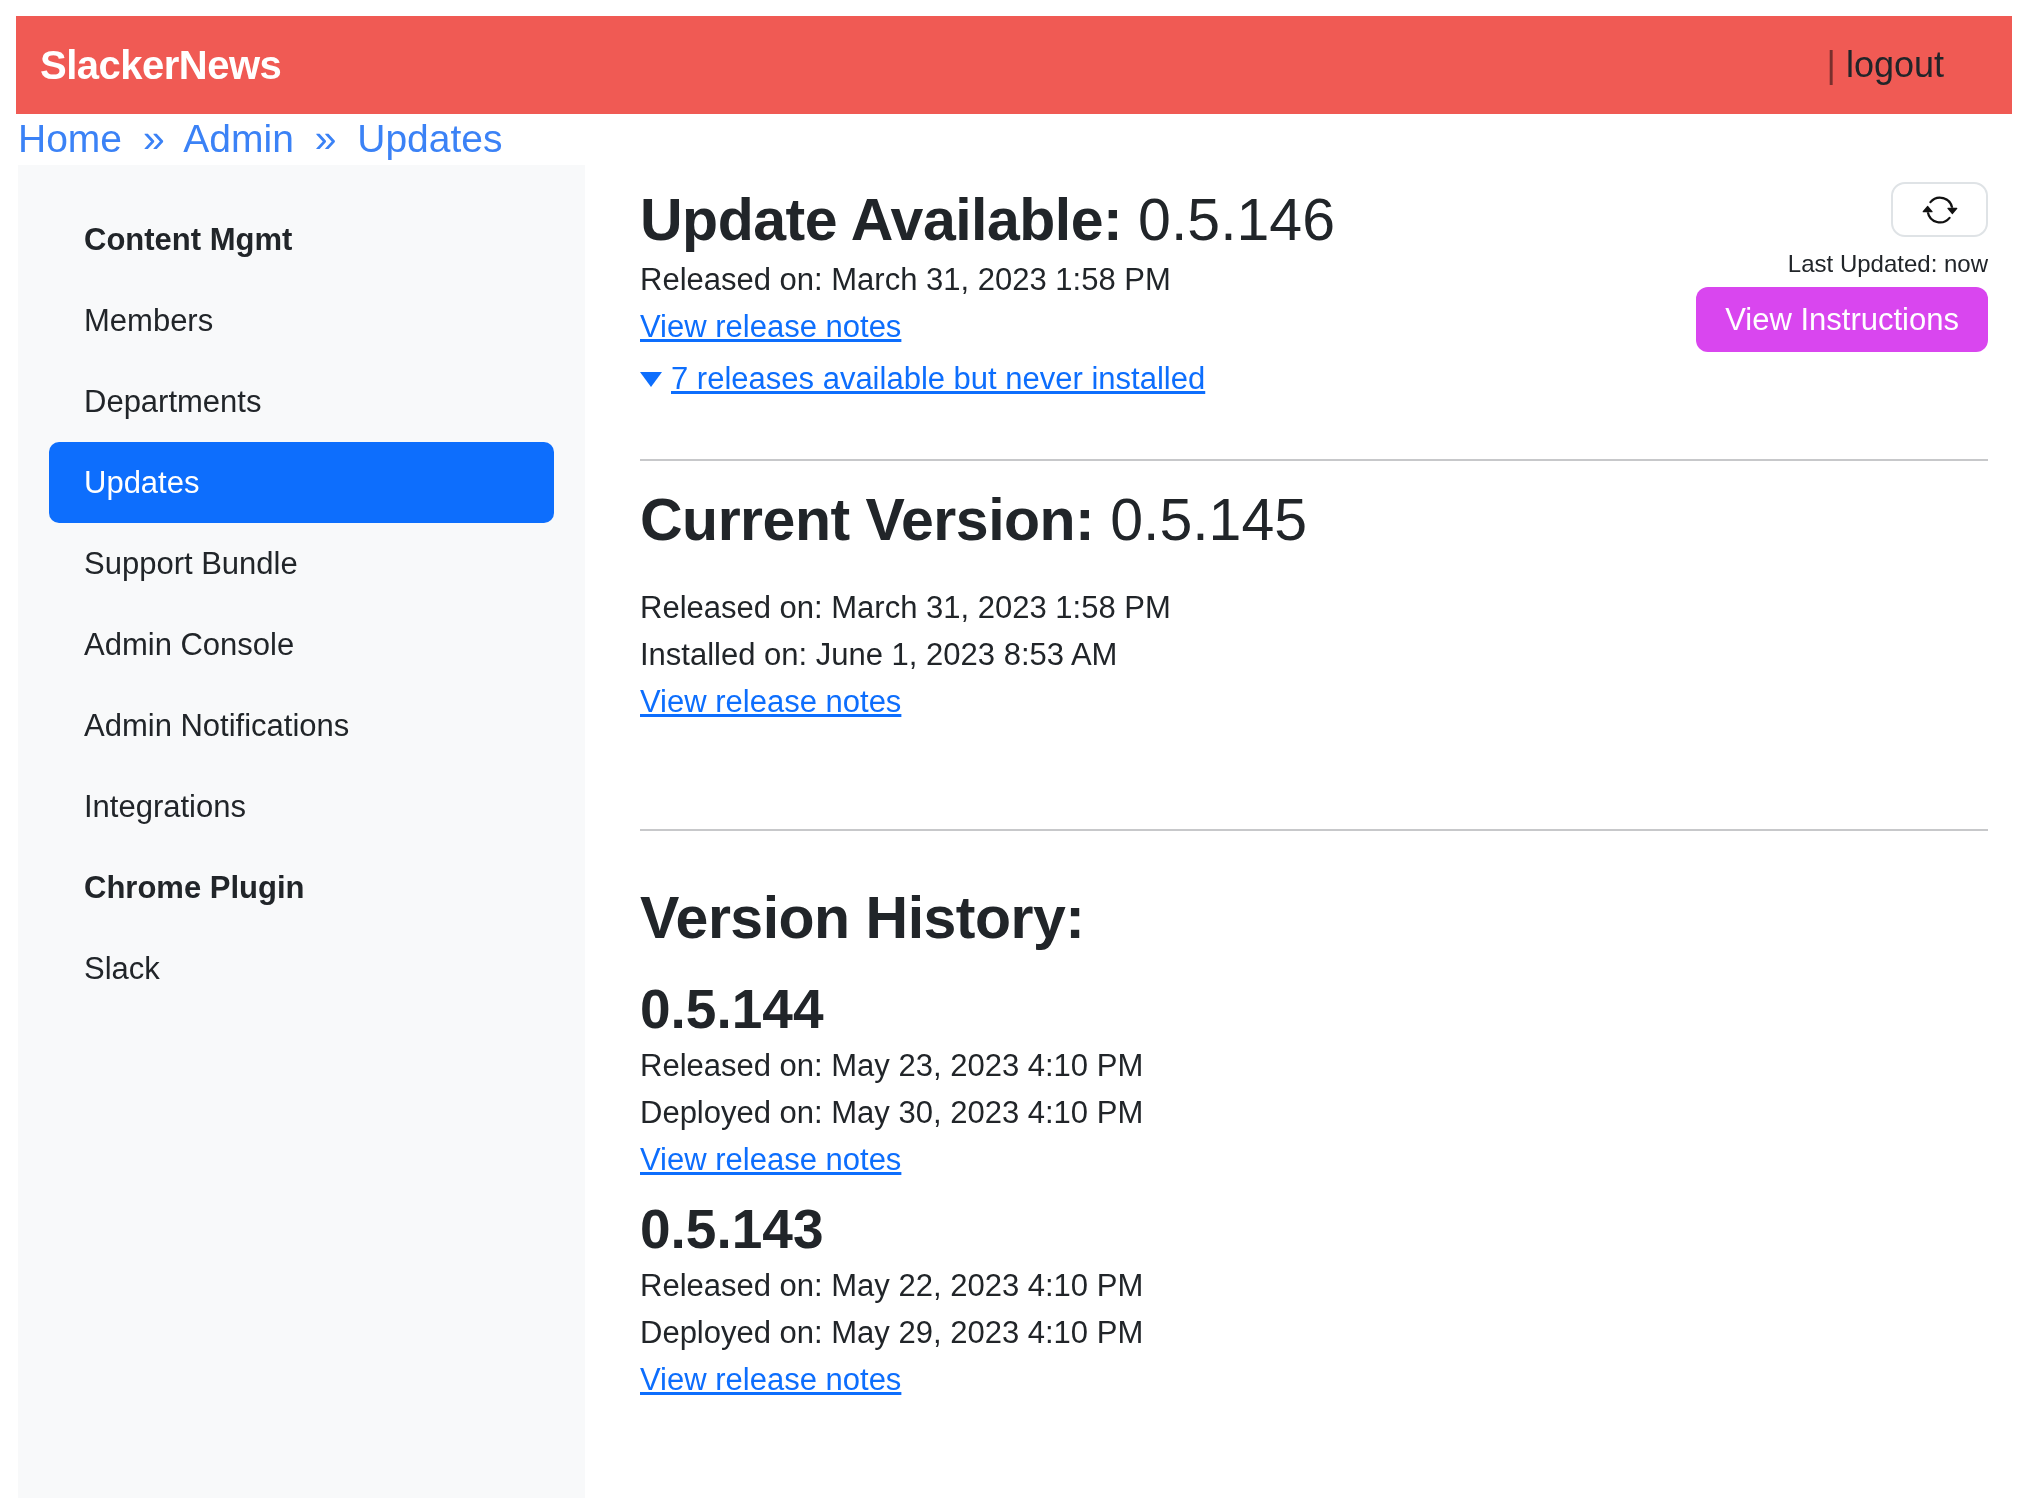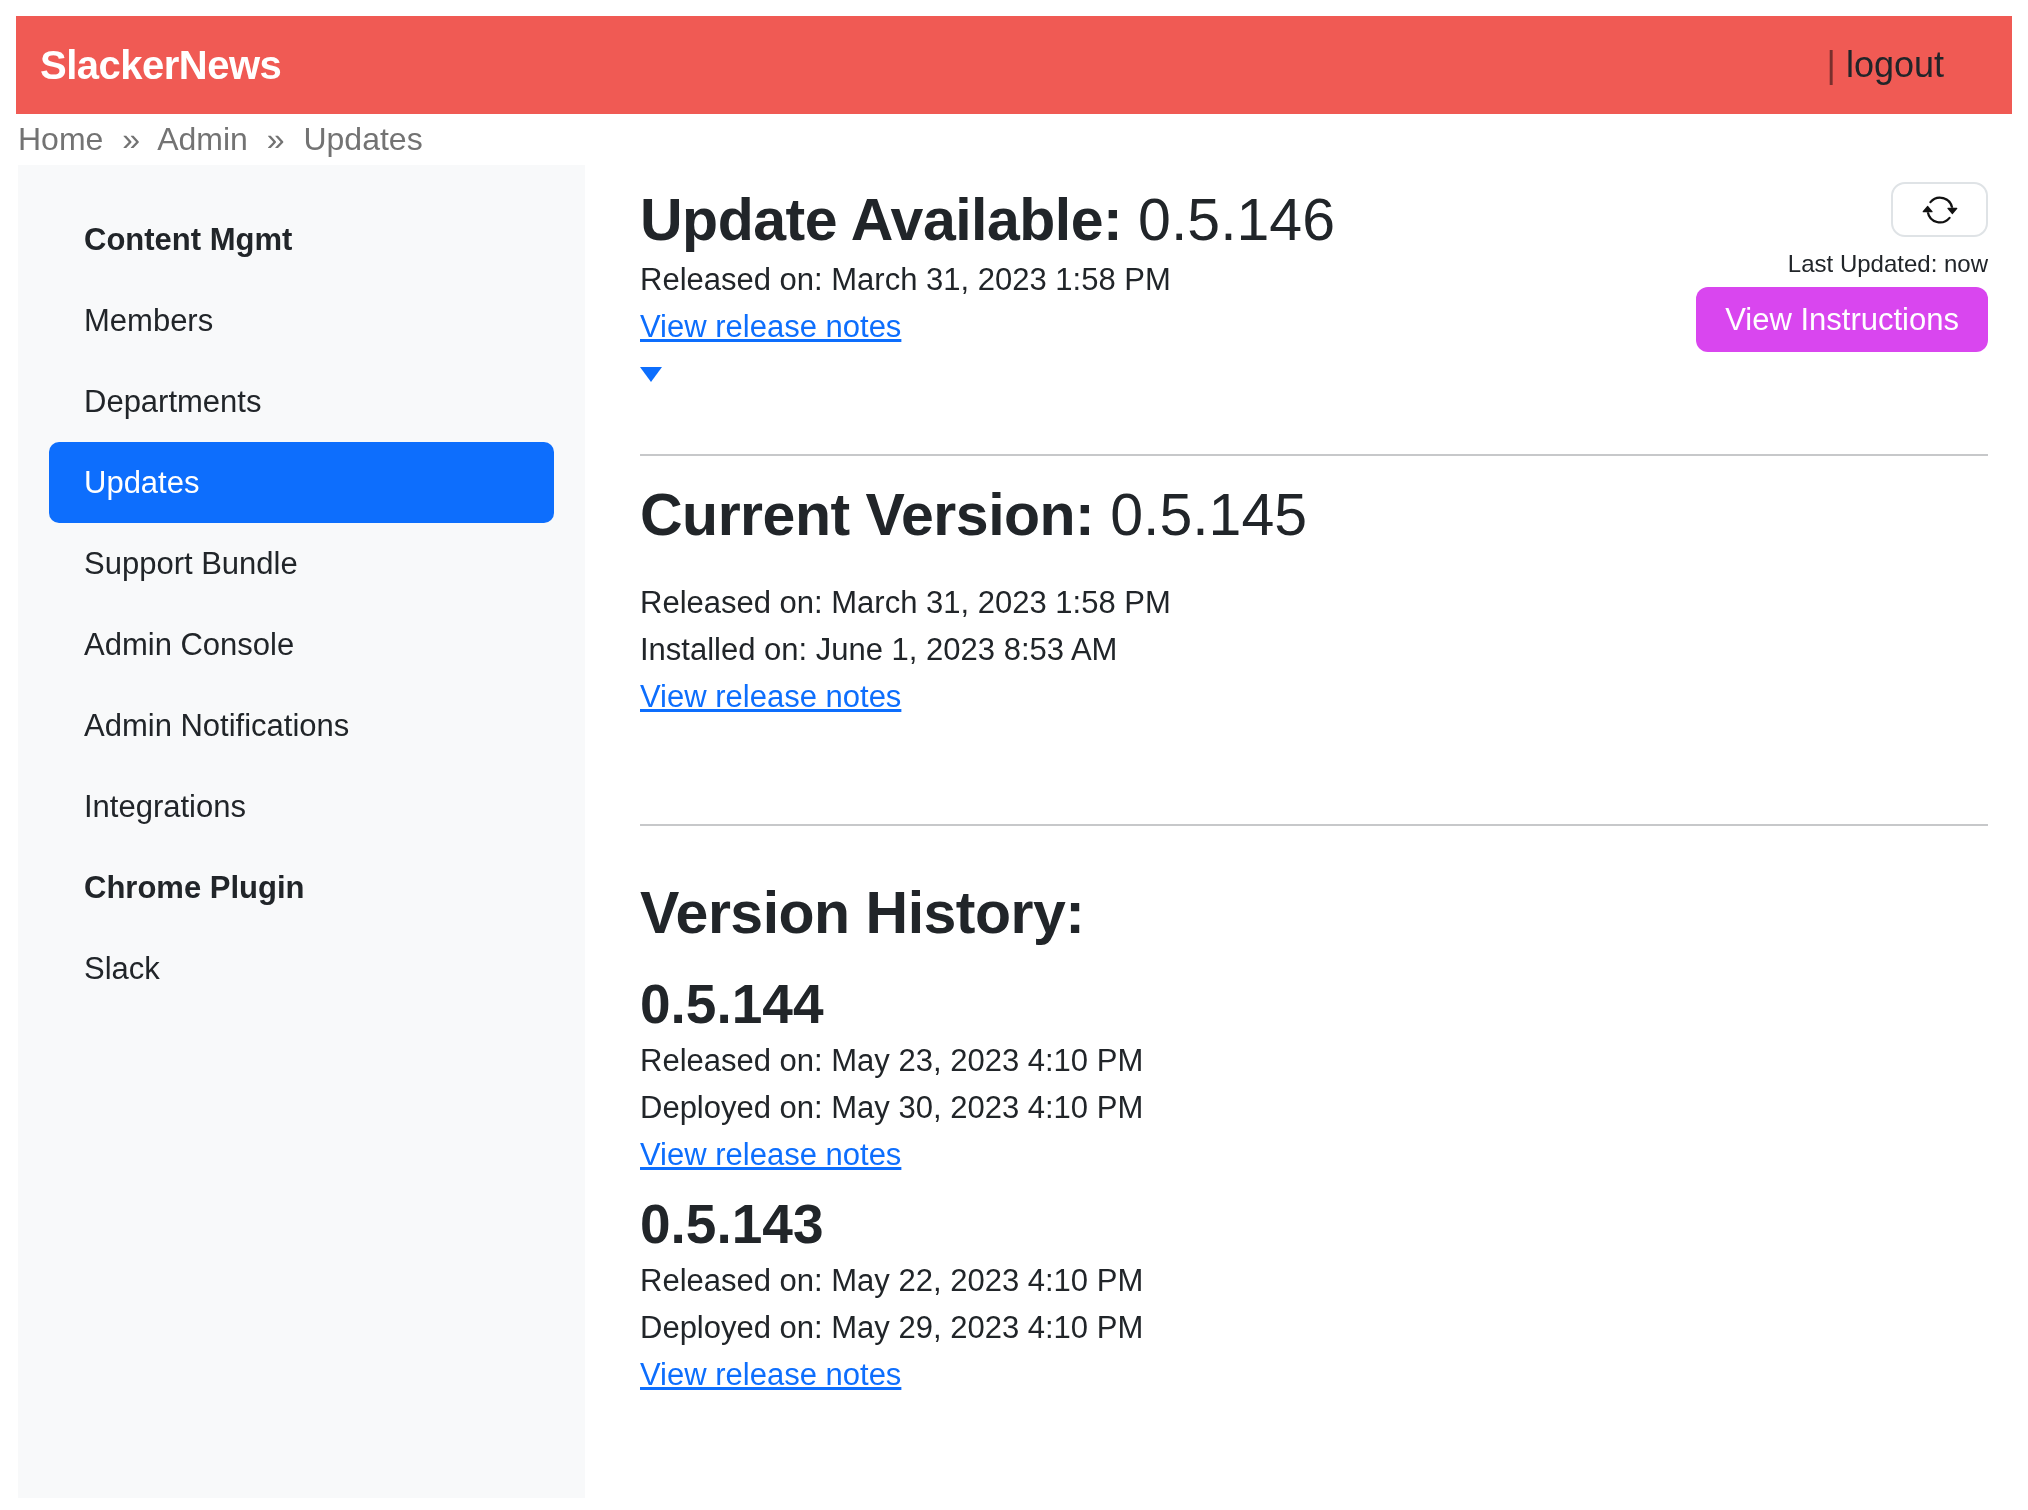--- a/index.html
+++ b/index.html
@@ -21,21 +21,21 @@
     padding: 0 24px;
   }
   .brand { font-size: 40px; font-weight: 700; color: #ffffff; letter-spacing: -0.5px; }
   .logout-wrap { margin-right: 44px; font-size: 36px; display: flex; align-items: center; gap: 10px; }
   .logout-sep { color: #79302d; font-weight: 400; }
   .logout-link { color: #212529; text-decoration: none; cursor: pointer; }
 
   
   .breadcrumb {
     position: absolute; left: 18px; top: 120px;
-    font-size: 32px; line-height: 38px; color: #737373;
+    font-size: 39px; line-height: 38px; color: #3b82f6;
   }
   .breadcrumb span { cursor: default; }
   .crumb-sep { margin: 0 10px; }
 
   
   .sidebar {
     position: absolute; left: 18px; top: 165px; width: 567px; bottom: 12px;
     background: #f8f9fa;
     padding-top: 34px;
   }
@@ -151,21 +151,21 @@
         </svg>
       </span>
     </button>
     <div class="last-updated">Last Updated: now</div>
     <button class="instructions-btn">View Instructions</button>
   </div>
 
   <h2 class="section-heading h-update"><span>Update Available:</span> <span class="version-inline">0.5.146</span></h2>
   <p class="body-line">Released on: March 31, 2023 1:58 PM</p>
   <div class="link-row"><a class="link">View release notes</a></div>
-  <div class="link-row"><span class="caret-icon"></span></div>
+  <div class="link-row"><span class="caret-icon"></span><a class="link">7 releases available but never installed</a></div>
 
   <hr class="divider">
 
   <h2 class="section-heading h-current"><span>Current Version:</span> <span class="version-inline">0.5.145</span></h2>
   <p class="body-line mt-28">Released on: March 31, 2023 1:58 PM</p>
   <p class="body-line">Installed on: June 1, 2023 8:53 AM</p>
   <div class="link-row"><a class="link">View release notes</a></div>
 
   <hr class="divider second">
 

